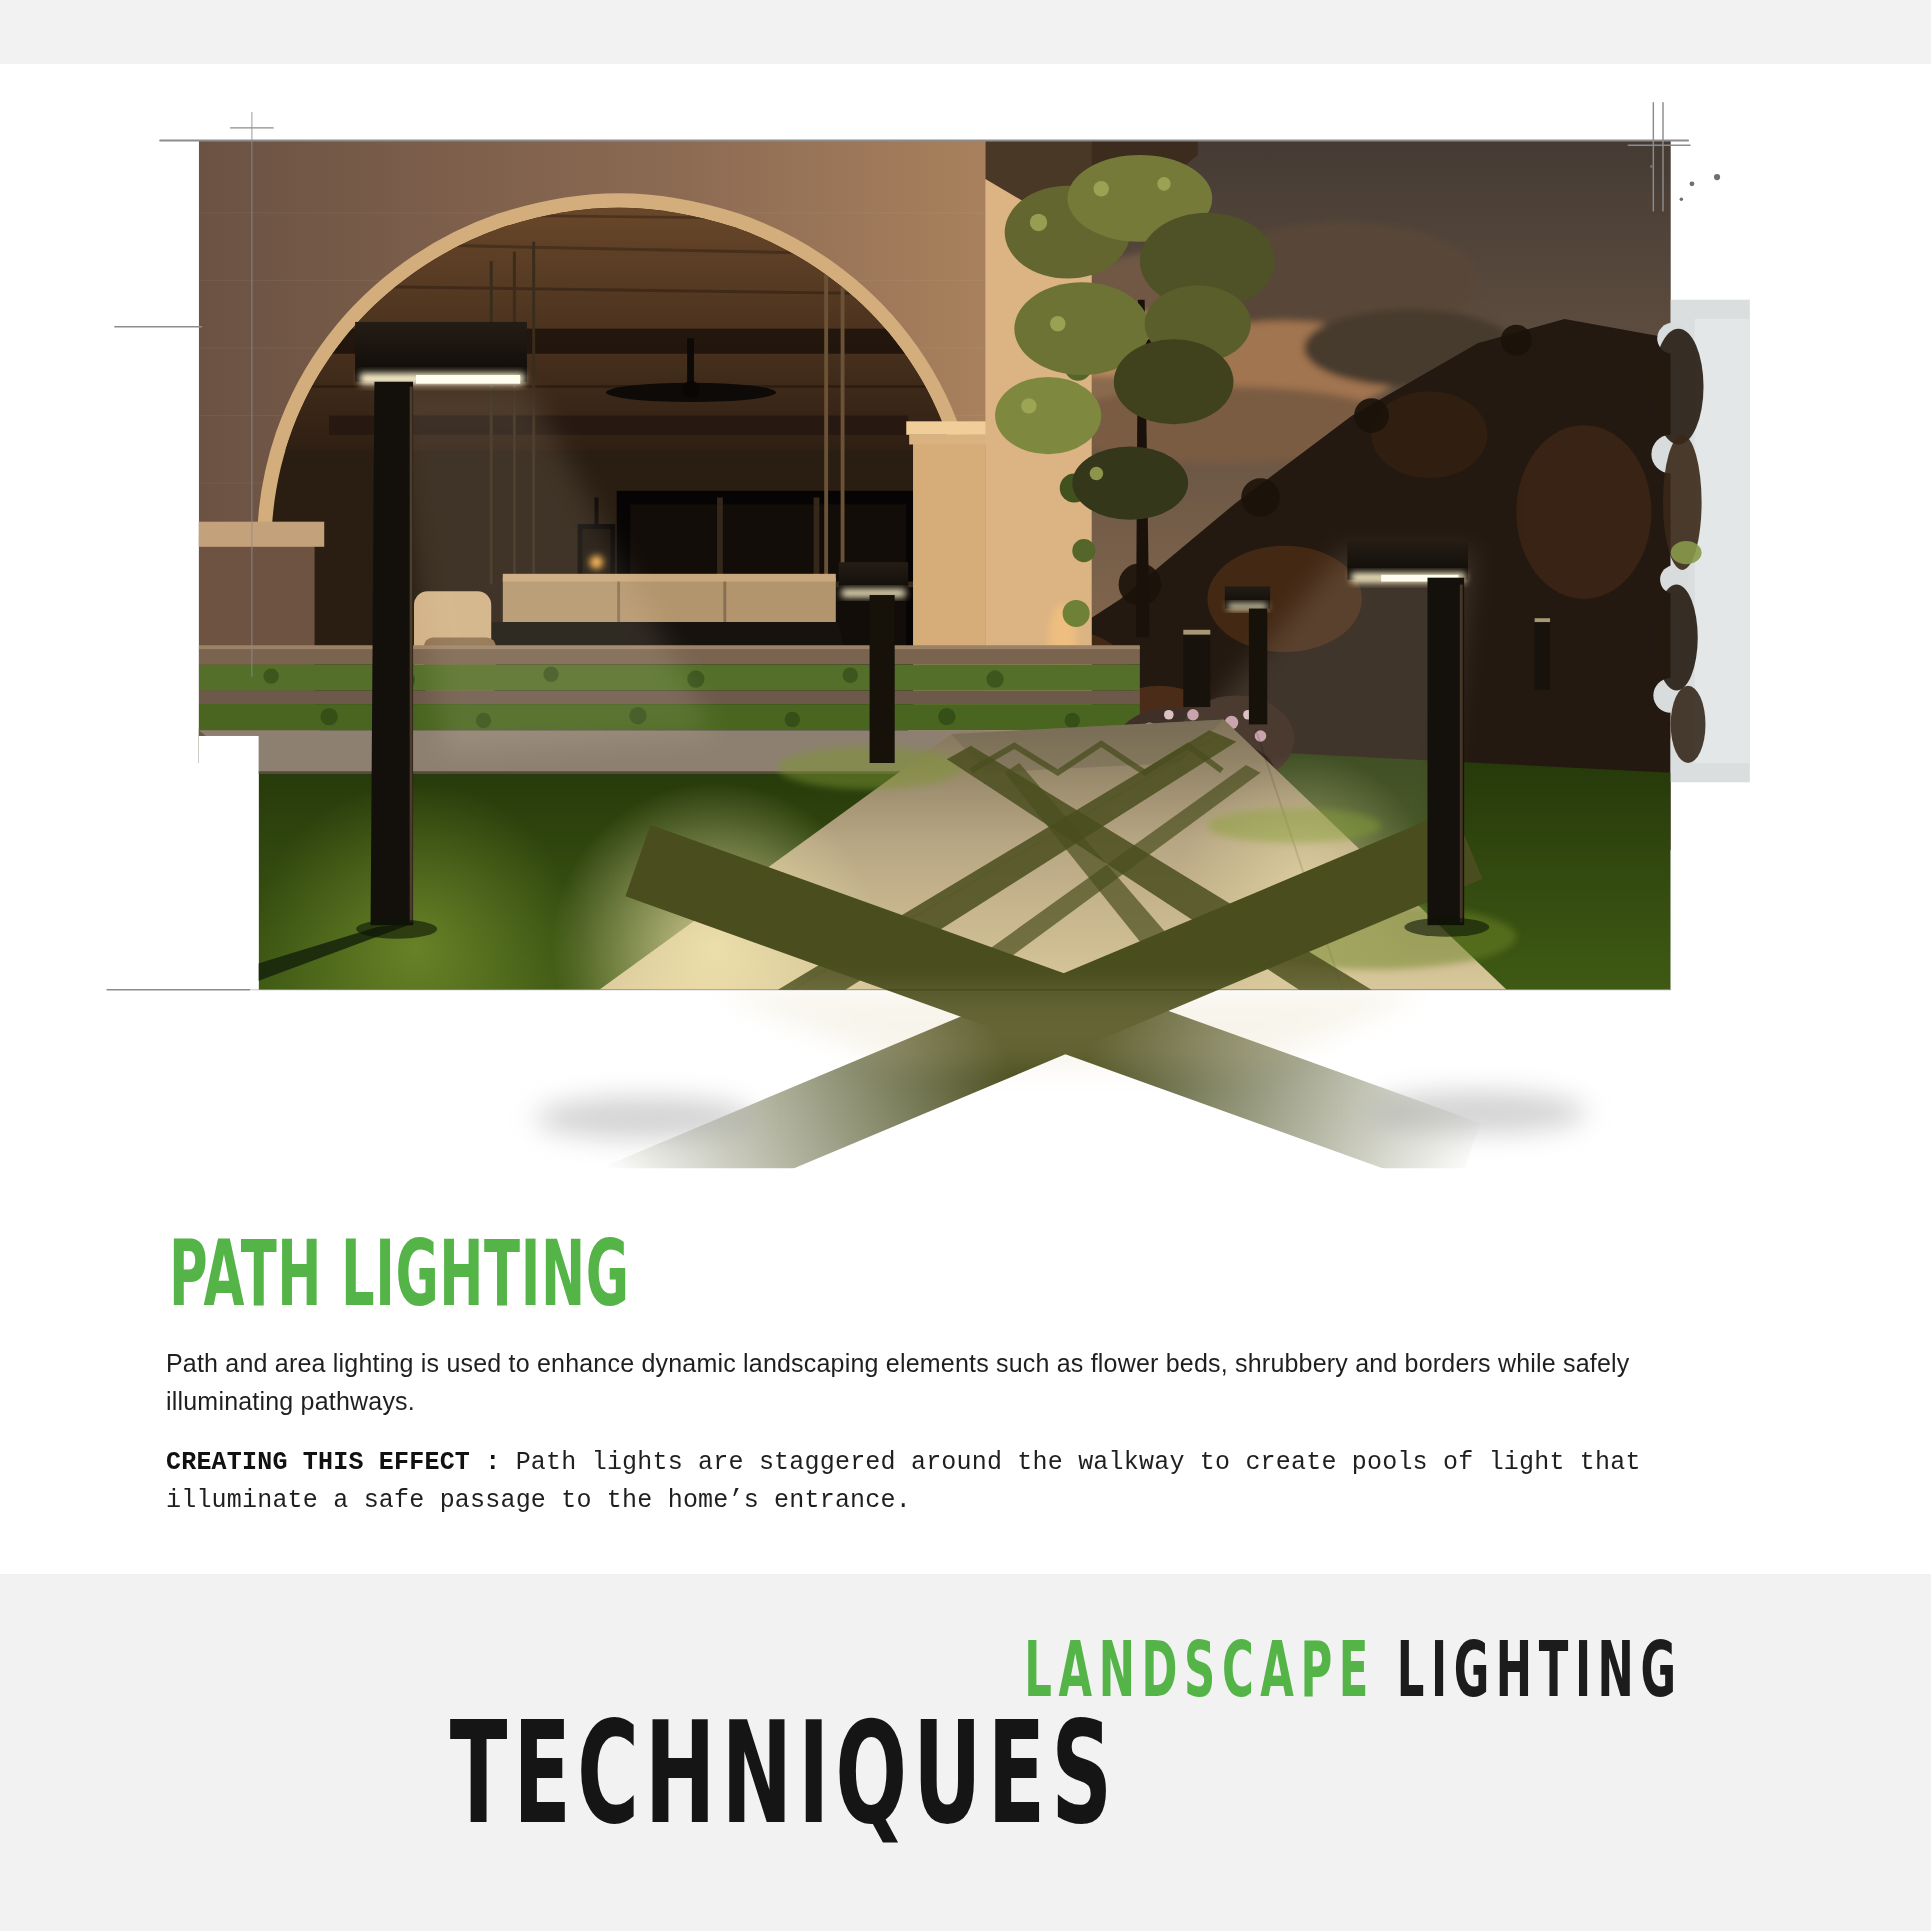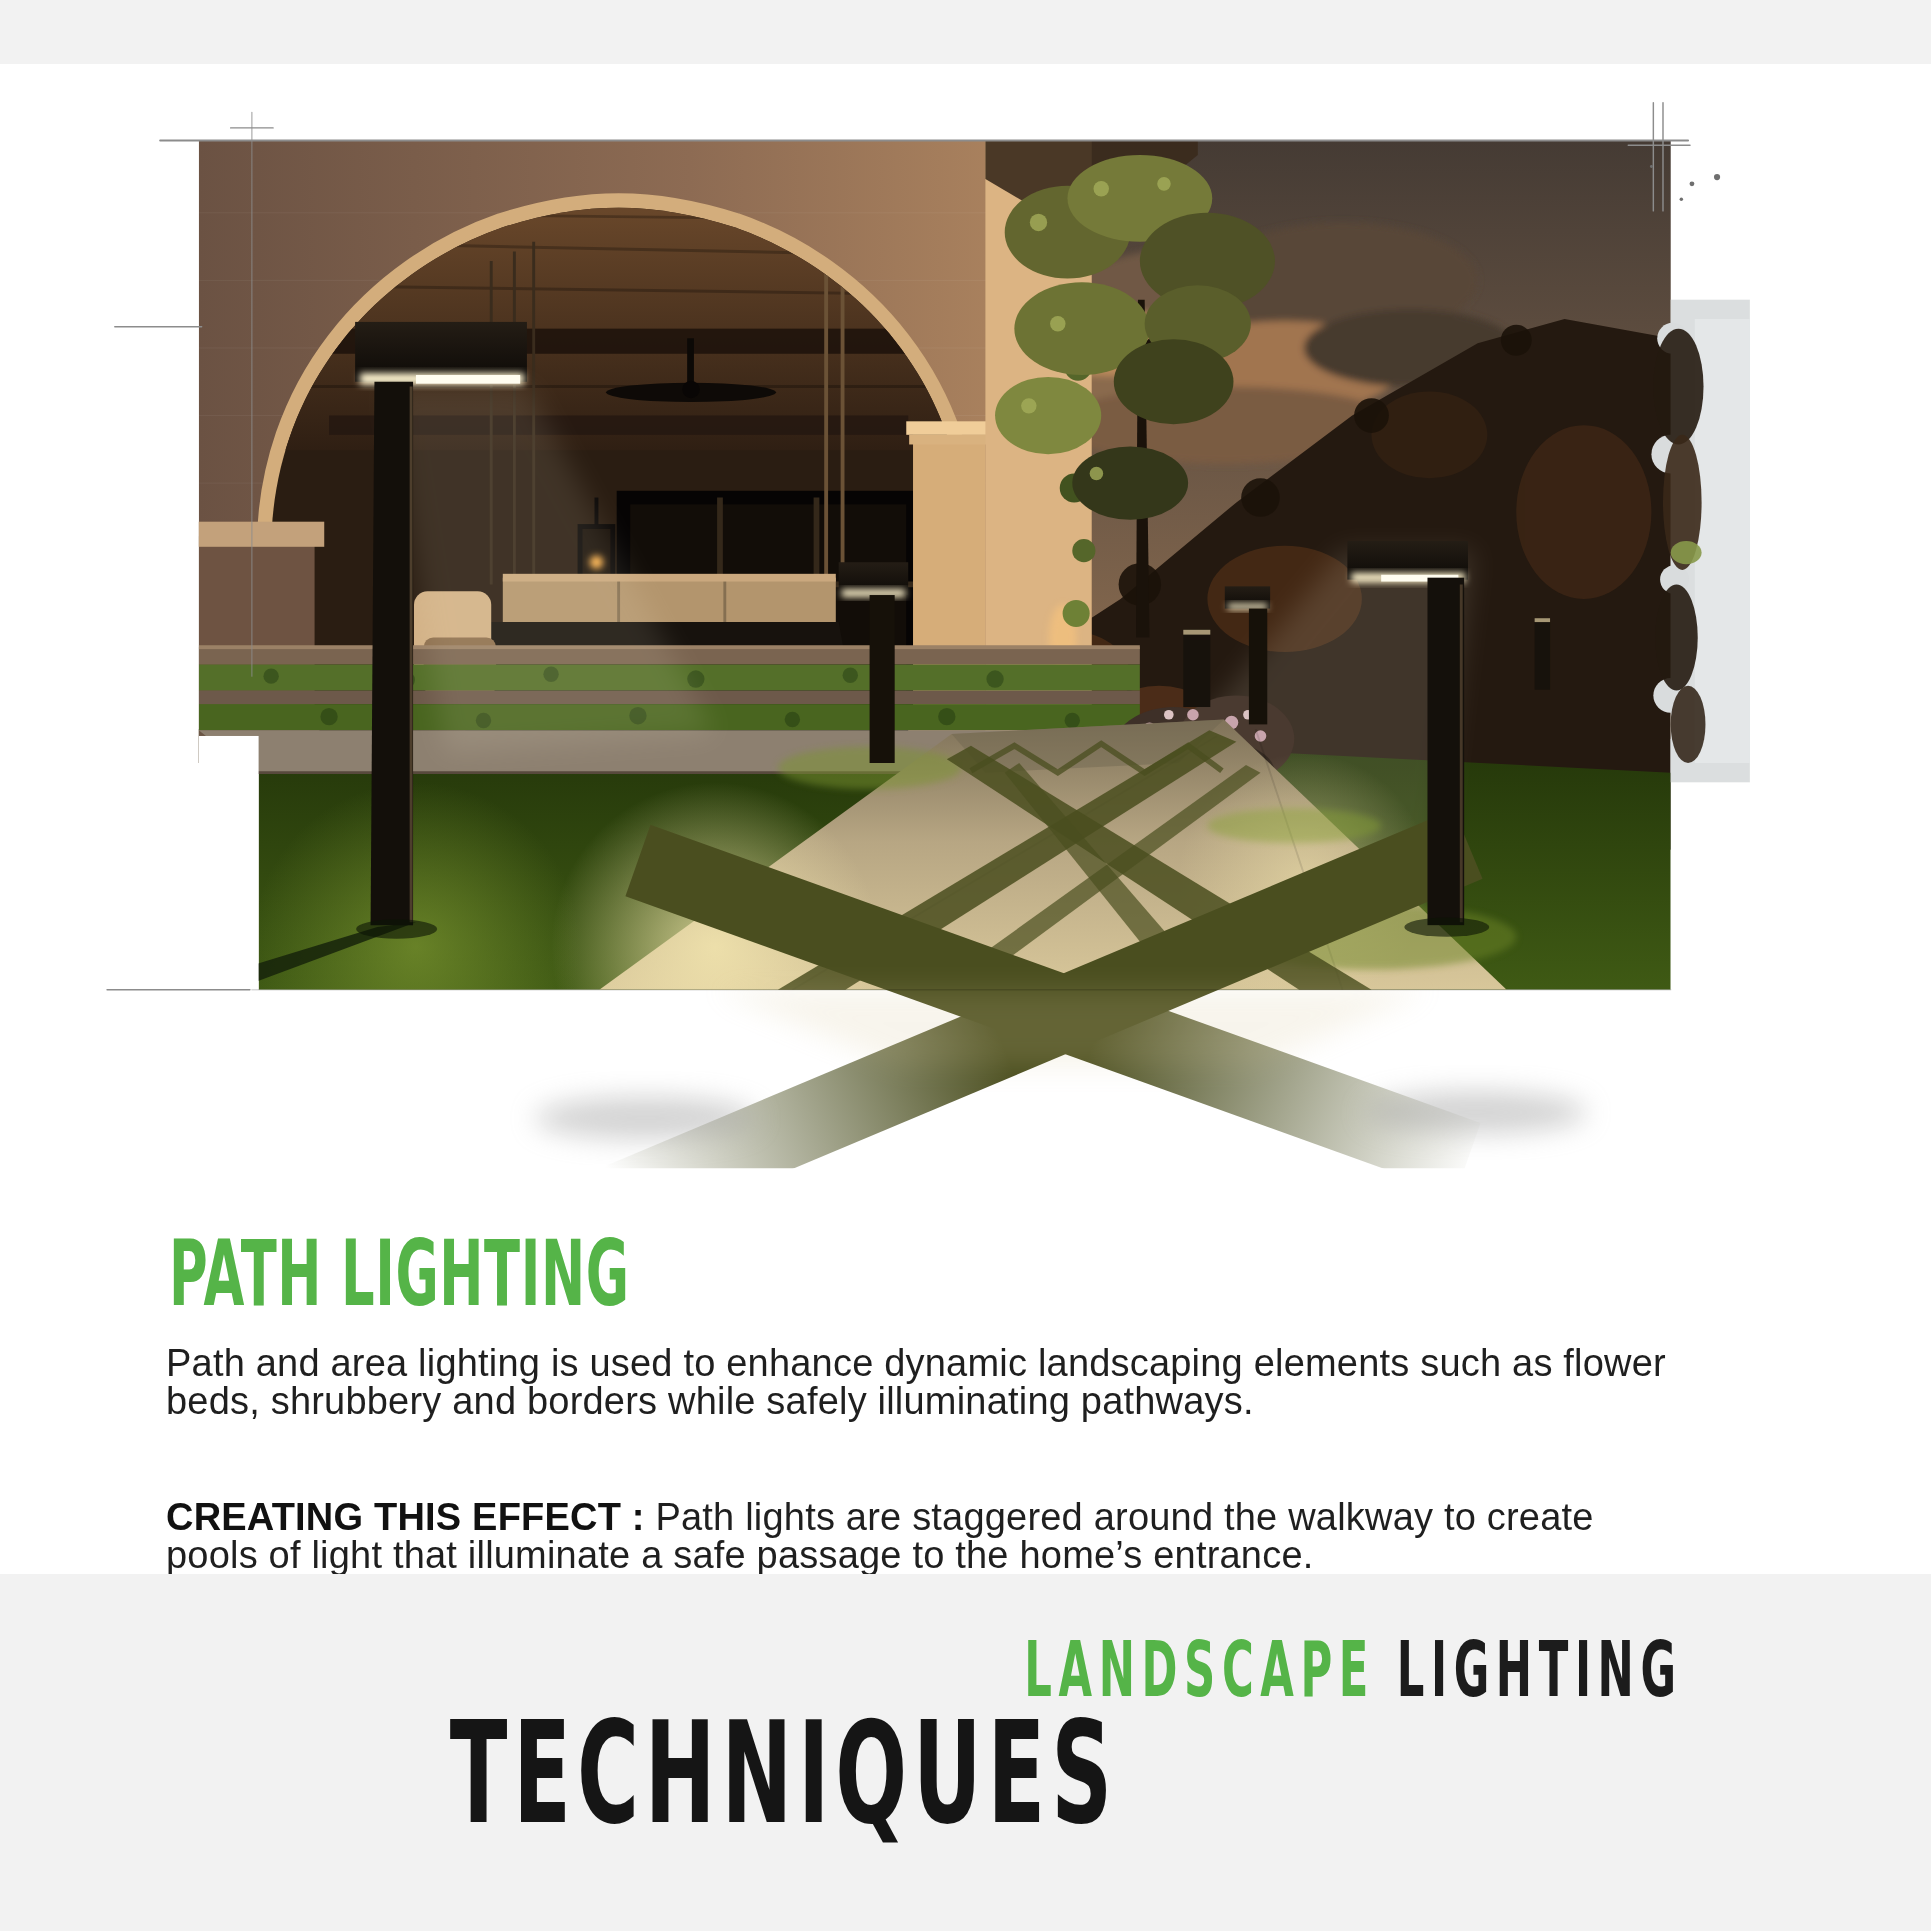--- a/index.html
+++ b/index.html
@@ -11,24 +11,24 @@
   .hero{position:absolute;left:97px;top:97px;width:1661px;height:1110px;}
   .hero svg{display:block;}
   .page-title{
     position:absolute;left:169px;top:1228px;margin:0;
     font-family:"DejaVu Sans",sans-serif;font-weight:700;font-size:91px;line-height:1;
     color:#55b448;letter-spacing:1px;white-space:nowrap;
     transform:scaleX(0.58);transform-origin:left top;
   }
   .body-copy{
     position:absolute;left:166px;width:1526px;margin:0;
-    font-size:38px;line-height:38px;color:#1f1f1f;letter-spacing:0.2px;
+    font-size:25px;line-height:38px;color:#1f1f1f;letter-spacing:0.2px;
   }
   .copy-1{top:1344px;}
-  .copy-2{top:1498px;}
+  .copy-2{top:1444px;font-family:Liberation Mono, monospace;}
   .body-copy b{font-weight:700;color:#111111;}
   .band-footer{position:absolute;left:0;top:1574px;width:1931px;height:357px;background:#f2f2f2;}
   .footer-line1{
     position:absolute;left:0;top:1632px;width:1931px;text-align:right;
     font-family:"DejaVu Sans",sans-serif;font-weight:700;font-size:76px;line-height:1;
     letter-spacing:11.6px;white-space:nowrap;
   }
   .footer-line1 .inner{display:inline-block;transform:scaleX(0.57);transform-origin:center top;}
   .footer-line1 .accent{color:#55b448;}
   .footer-line1 .rest{color:#1c1c1c;}

